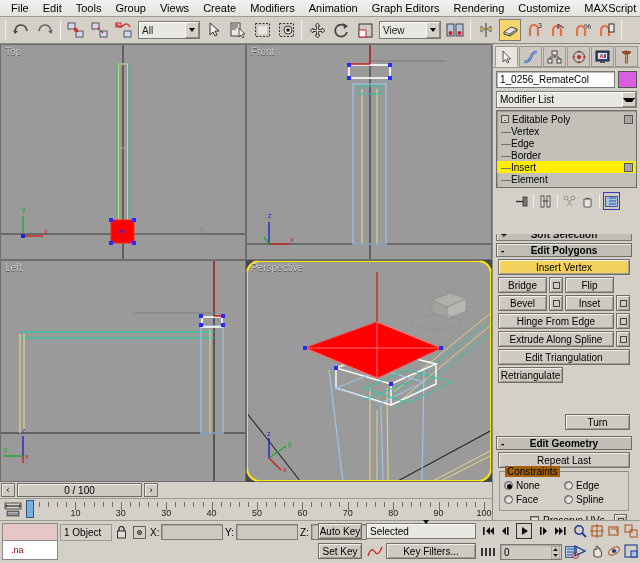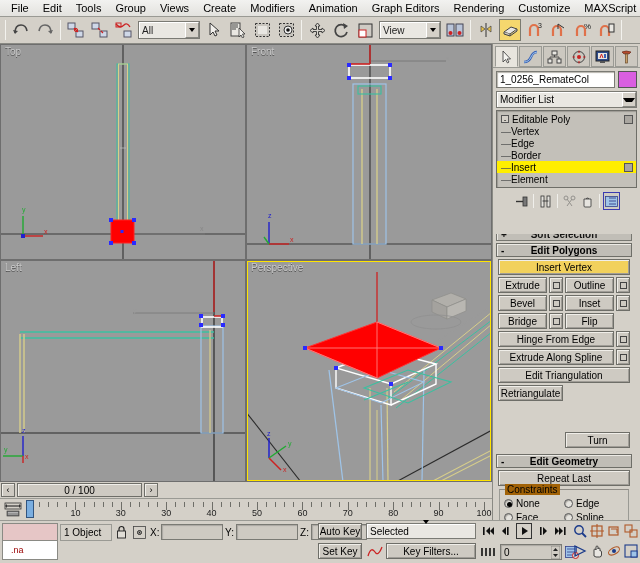--- a/index.html
+++ b/index.html
@@ -485,21 +485,21 @@
           <line x1="23" y1="196" x2="3" y2="196" stroke="#22aa33"></line>
           <line x1="23" y1="196" x2="23" y2="203" stroke="#cc2222"></line>
         </g>
         <text x="22" y="173" font-size="7" fill="#2222cc" font-family="sans-serif">z</text>
         <text x="4" y="192" font-size="7" fill="#22aa33" font-family="sans-serif">y</text>
         <text x="25" y="199" font-size="7" fill="#cc2222" font-family="sans-serif">x</text>
       </svg>
       <div class="vp-border"></div>
     </div>
 
-    <div class="vp active" style="left:246px;top:216px;width:246px;height:222px;">
+    <div class="vp active" style="left:246px;top:216px;width:246px;height:222px;border-radius:14px;">
       <div class="vp-label">Perspective</div>
       <svg width="246" height="222" viewBox="0 0 246 222">
         <rect width="246" height="222" fill="#9a9a9a"></rect>
 
         <path d="M0 152 L55 222" stroke="#2b2b2b" stroke-width="1.1" fill="none"></path>
         <path d="M150 222 L246 170" stroke="#2b2b2b" stroke-width="1.1" fill="none"></path>
         <path d="M185 222 L246 190" stroke="#d8cf8a" stroke-width="1.1" fill="none"></path>
         <path d="M193 222 L246 195" stroke="#d8cf8a" stroke-width="1.1" fill="none"></path>
 
         <path d="M140 140 L246 60" stroke="#3ac0a0" stroke-width="1" fill="none"></path>
@@ -688,49 +688,39 @@
 
         <div class="ro-title">
           <span class="pm">-</span>
           <span>Edit Polygons</span>
         </div>
 
         <div class="btnrow">
           <div class="btn yellow" style="flex:1;">Insert Vertex</div>
         </div>
 
+
         <div class="btnrow">
-          <div class="btn" style="flex:1;">Extrude</div>
+          <div class="btn" style="flex:1;">Bridge</div>
           <div class="sq">
               <i></i>
             </div>
-          <div class="btn" style="flex:1;">Outline</div>
-          <div class="sq">
+          <div class="btn" style="flex:1;">Flip</div>
+          <div class="sq" style="visibility:hidden;">
               <i></i>
             </div>
         </div>
 
         <div class="btnrow">
           <div class="btn" style="flex:1;">Bevel</div>
           <div class="sq">
               <i></i>
             </div>
           <div class="btn" style="flex:1;">Inset</div>
           <div class="sq">
-              <i></i>
-            </div>
-        </div>
-
-        <div class="btnrow">
-          <div class="btn" style="flex:1;">Bridge</div>
-          <div class="sq">
-              <i></i>
-            </div>
-          <div class="btn" style="flex:1;">Flip</div>
-          <div class="sq" style="visibility:hidden;">
               <i></i>
             </div>
         </div>
 
         <div class="btnrow">
           <div class="btn" style="flex:1;">Hinge From Edge</div>
           <div class="sq">
               <i></i>
             </div>
         </div>

